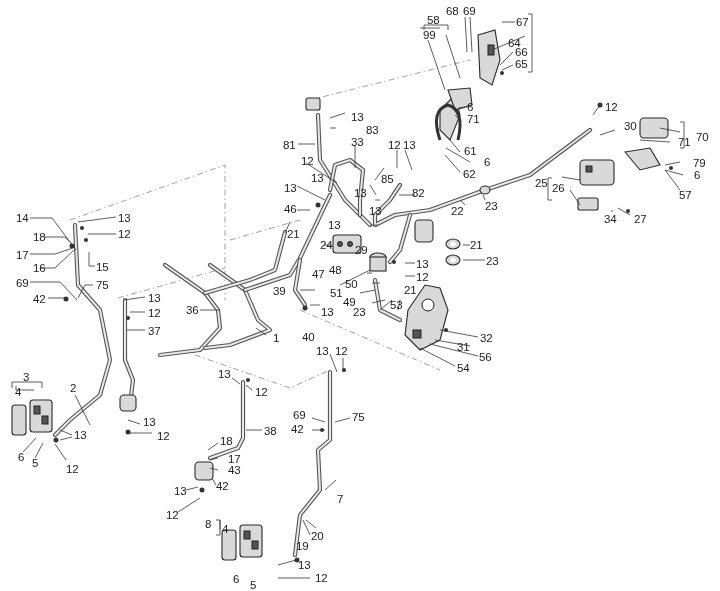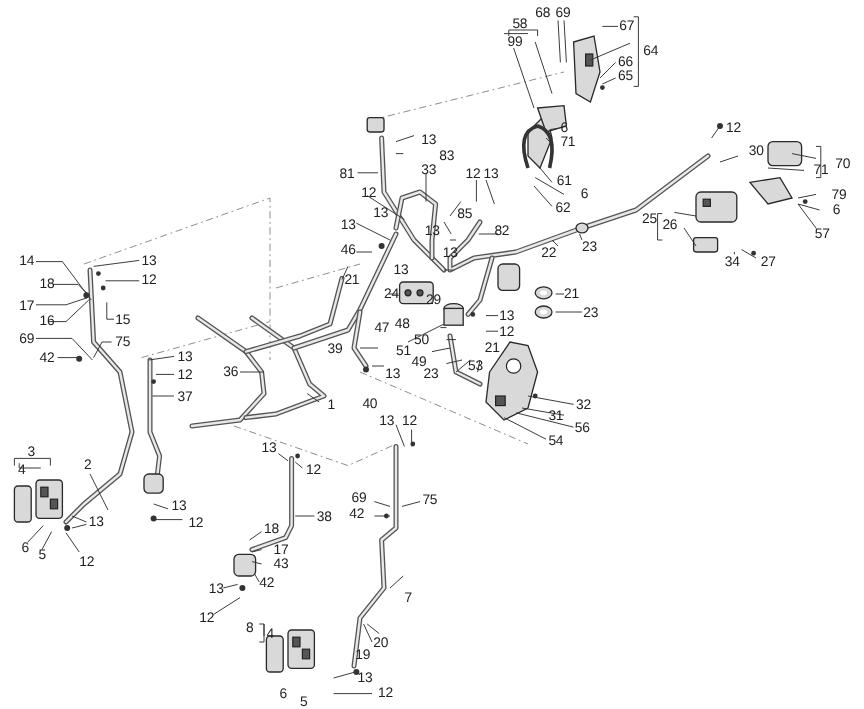--- a/index.html
+++ b/index.html
@@ -351,21 +351,21 @@
 <span class="lbl" style="left:457px;top:341px">31</span>
 <span class="lbl" style="left:479px;top:351px">56</span>
 <span class="lbl" style="left:457px;top:362px">54</span>
 <span class="lbl" style="left:451px;top:205px">22</span>
 <span class="lbl" style="left:485px;top:200px">23</span>
 <span class="lbl" style="left:427px;top:14px">58</span>
 <span class="lbl" style="left:423px;top:29px">99</span>
 <span class="lbl" style="left:446px;top:5px">68</span>
 <span class="lbl" style="left:463px;top:5px">69</span>
 <span class="lbl" style="left:516px;top:16px">67</span>
-<span class="lbl" style="left:536px;top:37px">64</span>
+<span class="lbl" style="left:508px;top:37px">64</span>
 <span class="lbl" style="left:515px;top:46px">66</span>
 <span class="lbl" style="left:515px;top:58px">65</span>
 <span class="lbl" style="left:467px;top:101px">6</span>
 <span class="lbl" style="left:467px;top:113px">71</span>
 <span class="lbl" style="left:464px;top:145px">61</span>
 <span class="lbl" style="left:484px;top:156px">6</span>
 <span class="lbl" style="left:463px;top:168px">62</span>
 <span class="lbl" style="left:605px;top:101px">12</span>
 <span class="lbl" style="left:624px;top:120px">30</span>
 <span class="lbl" style="left:696px;top:131px">70</span>

